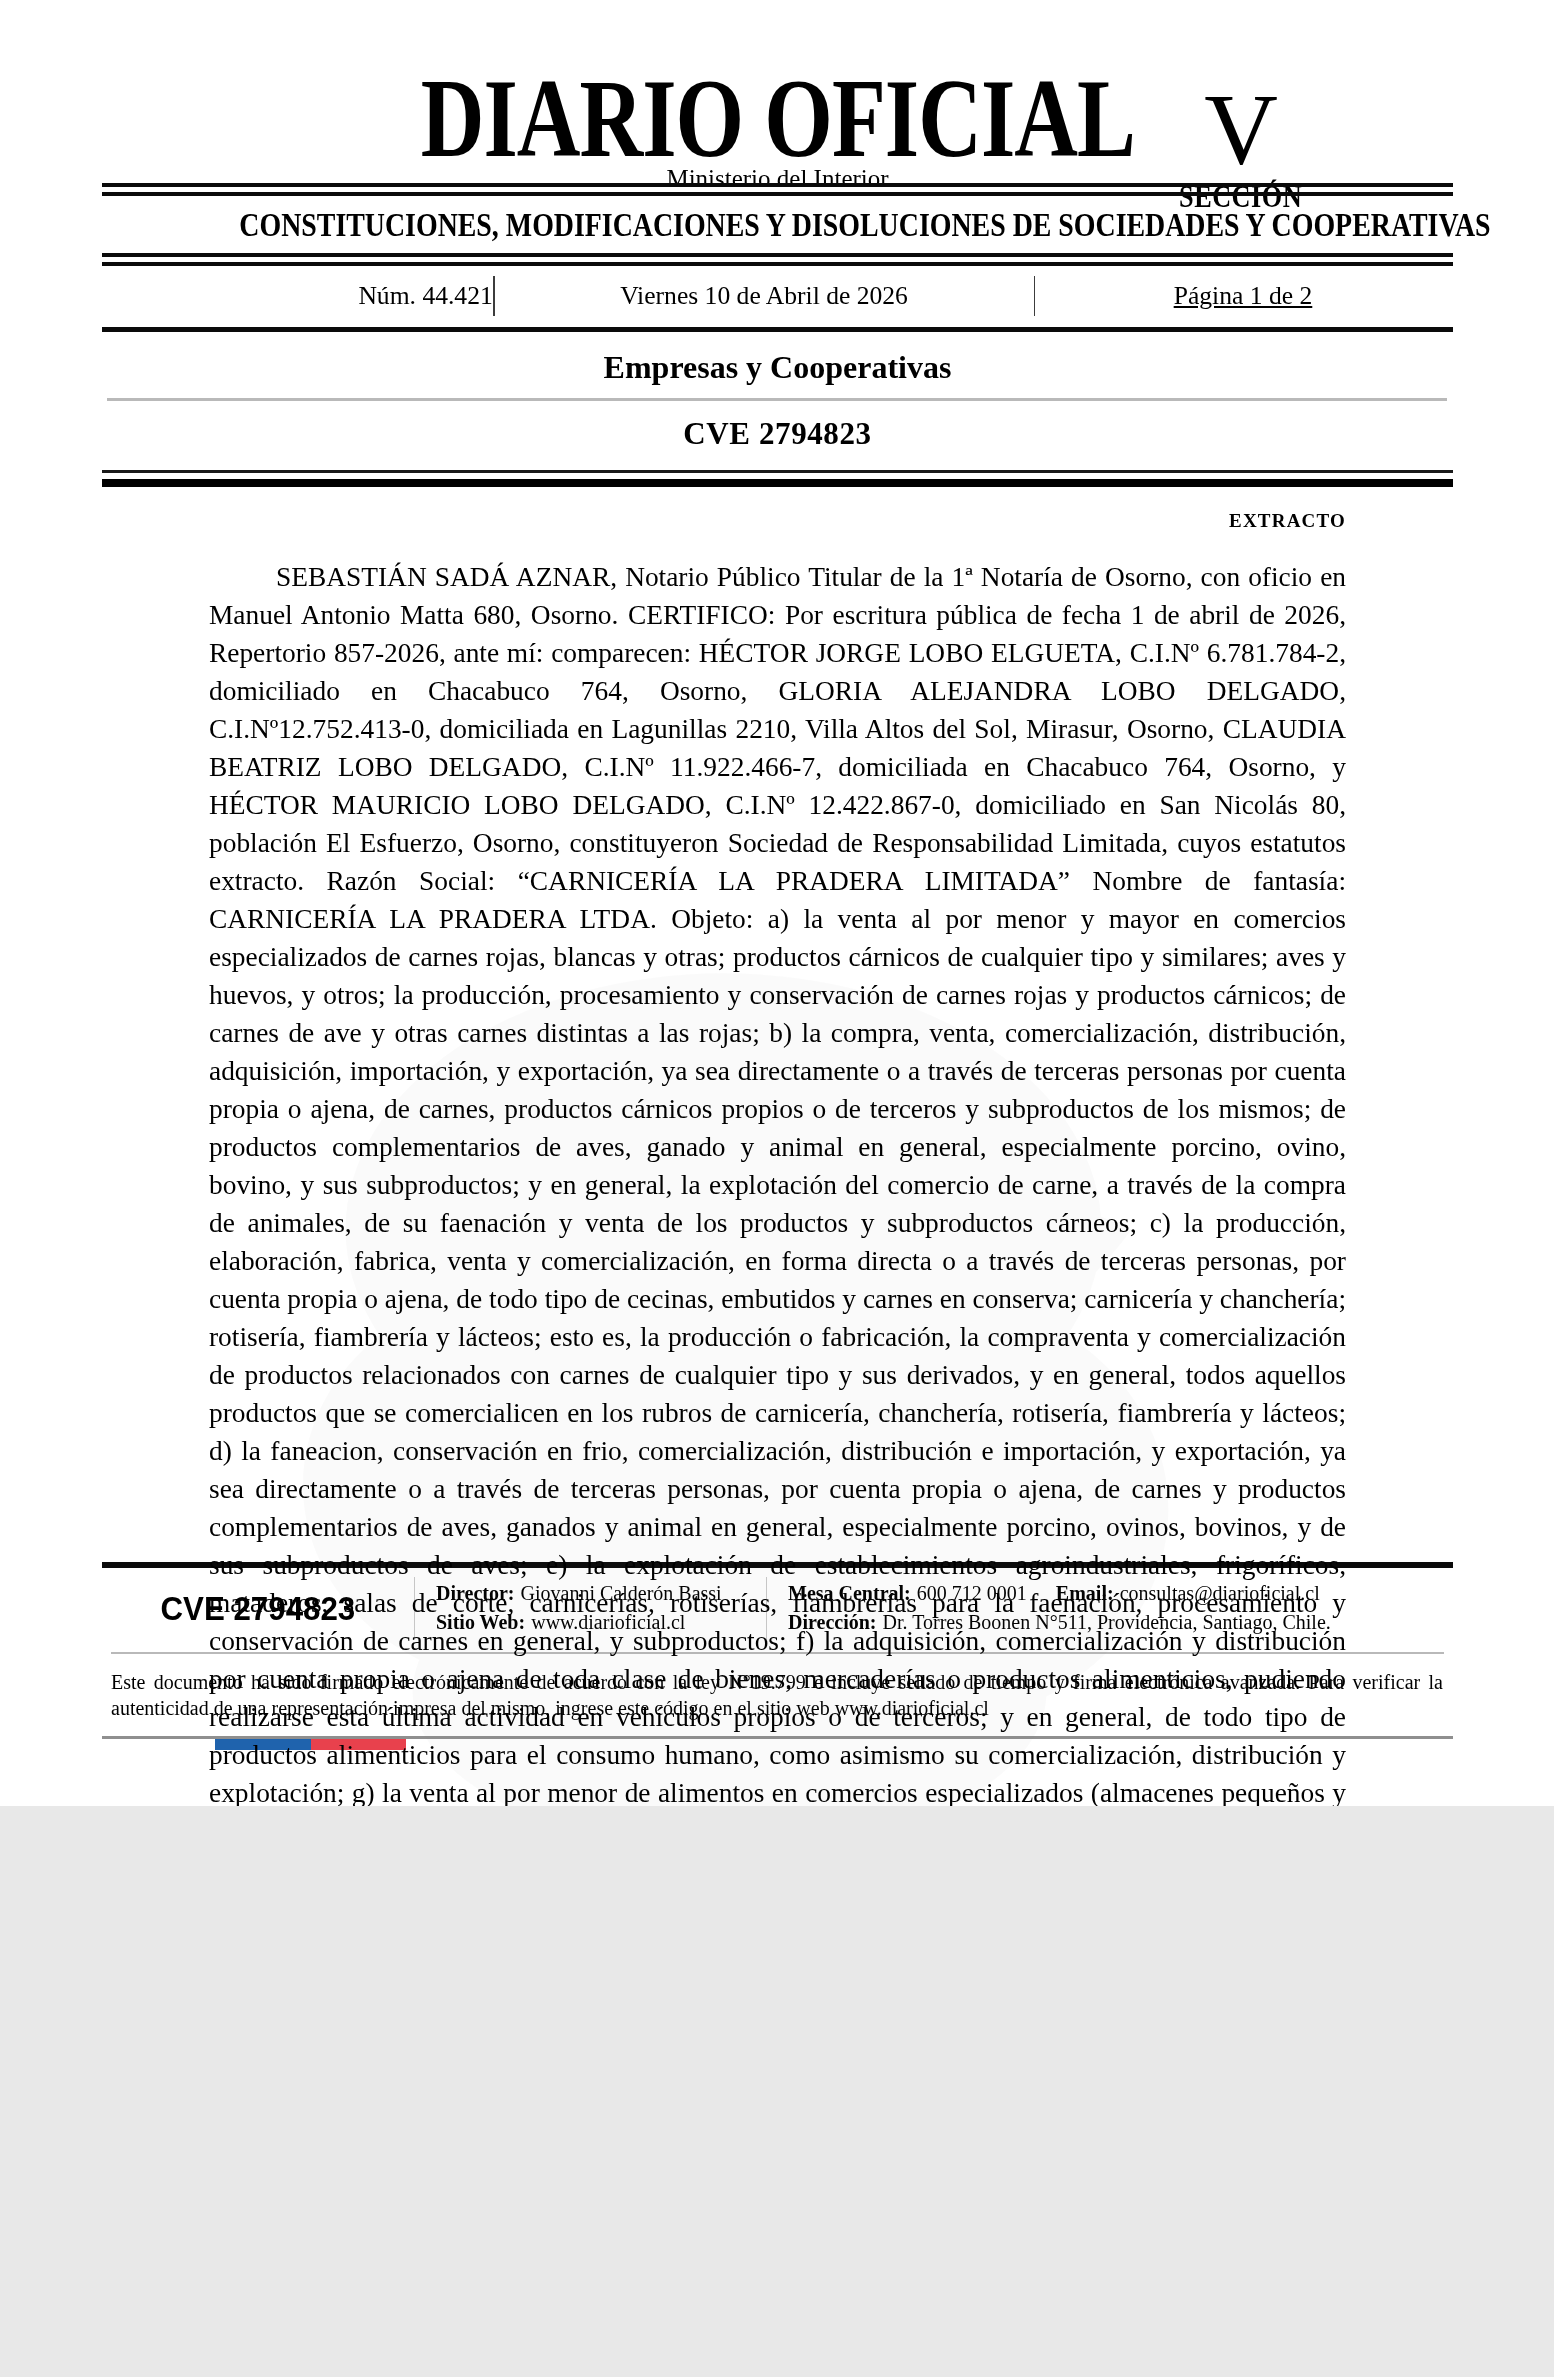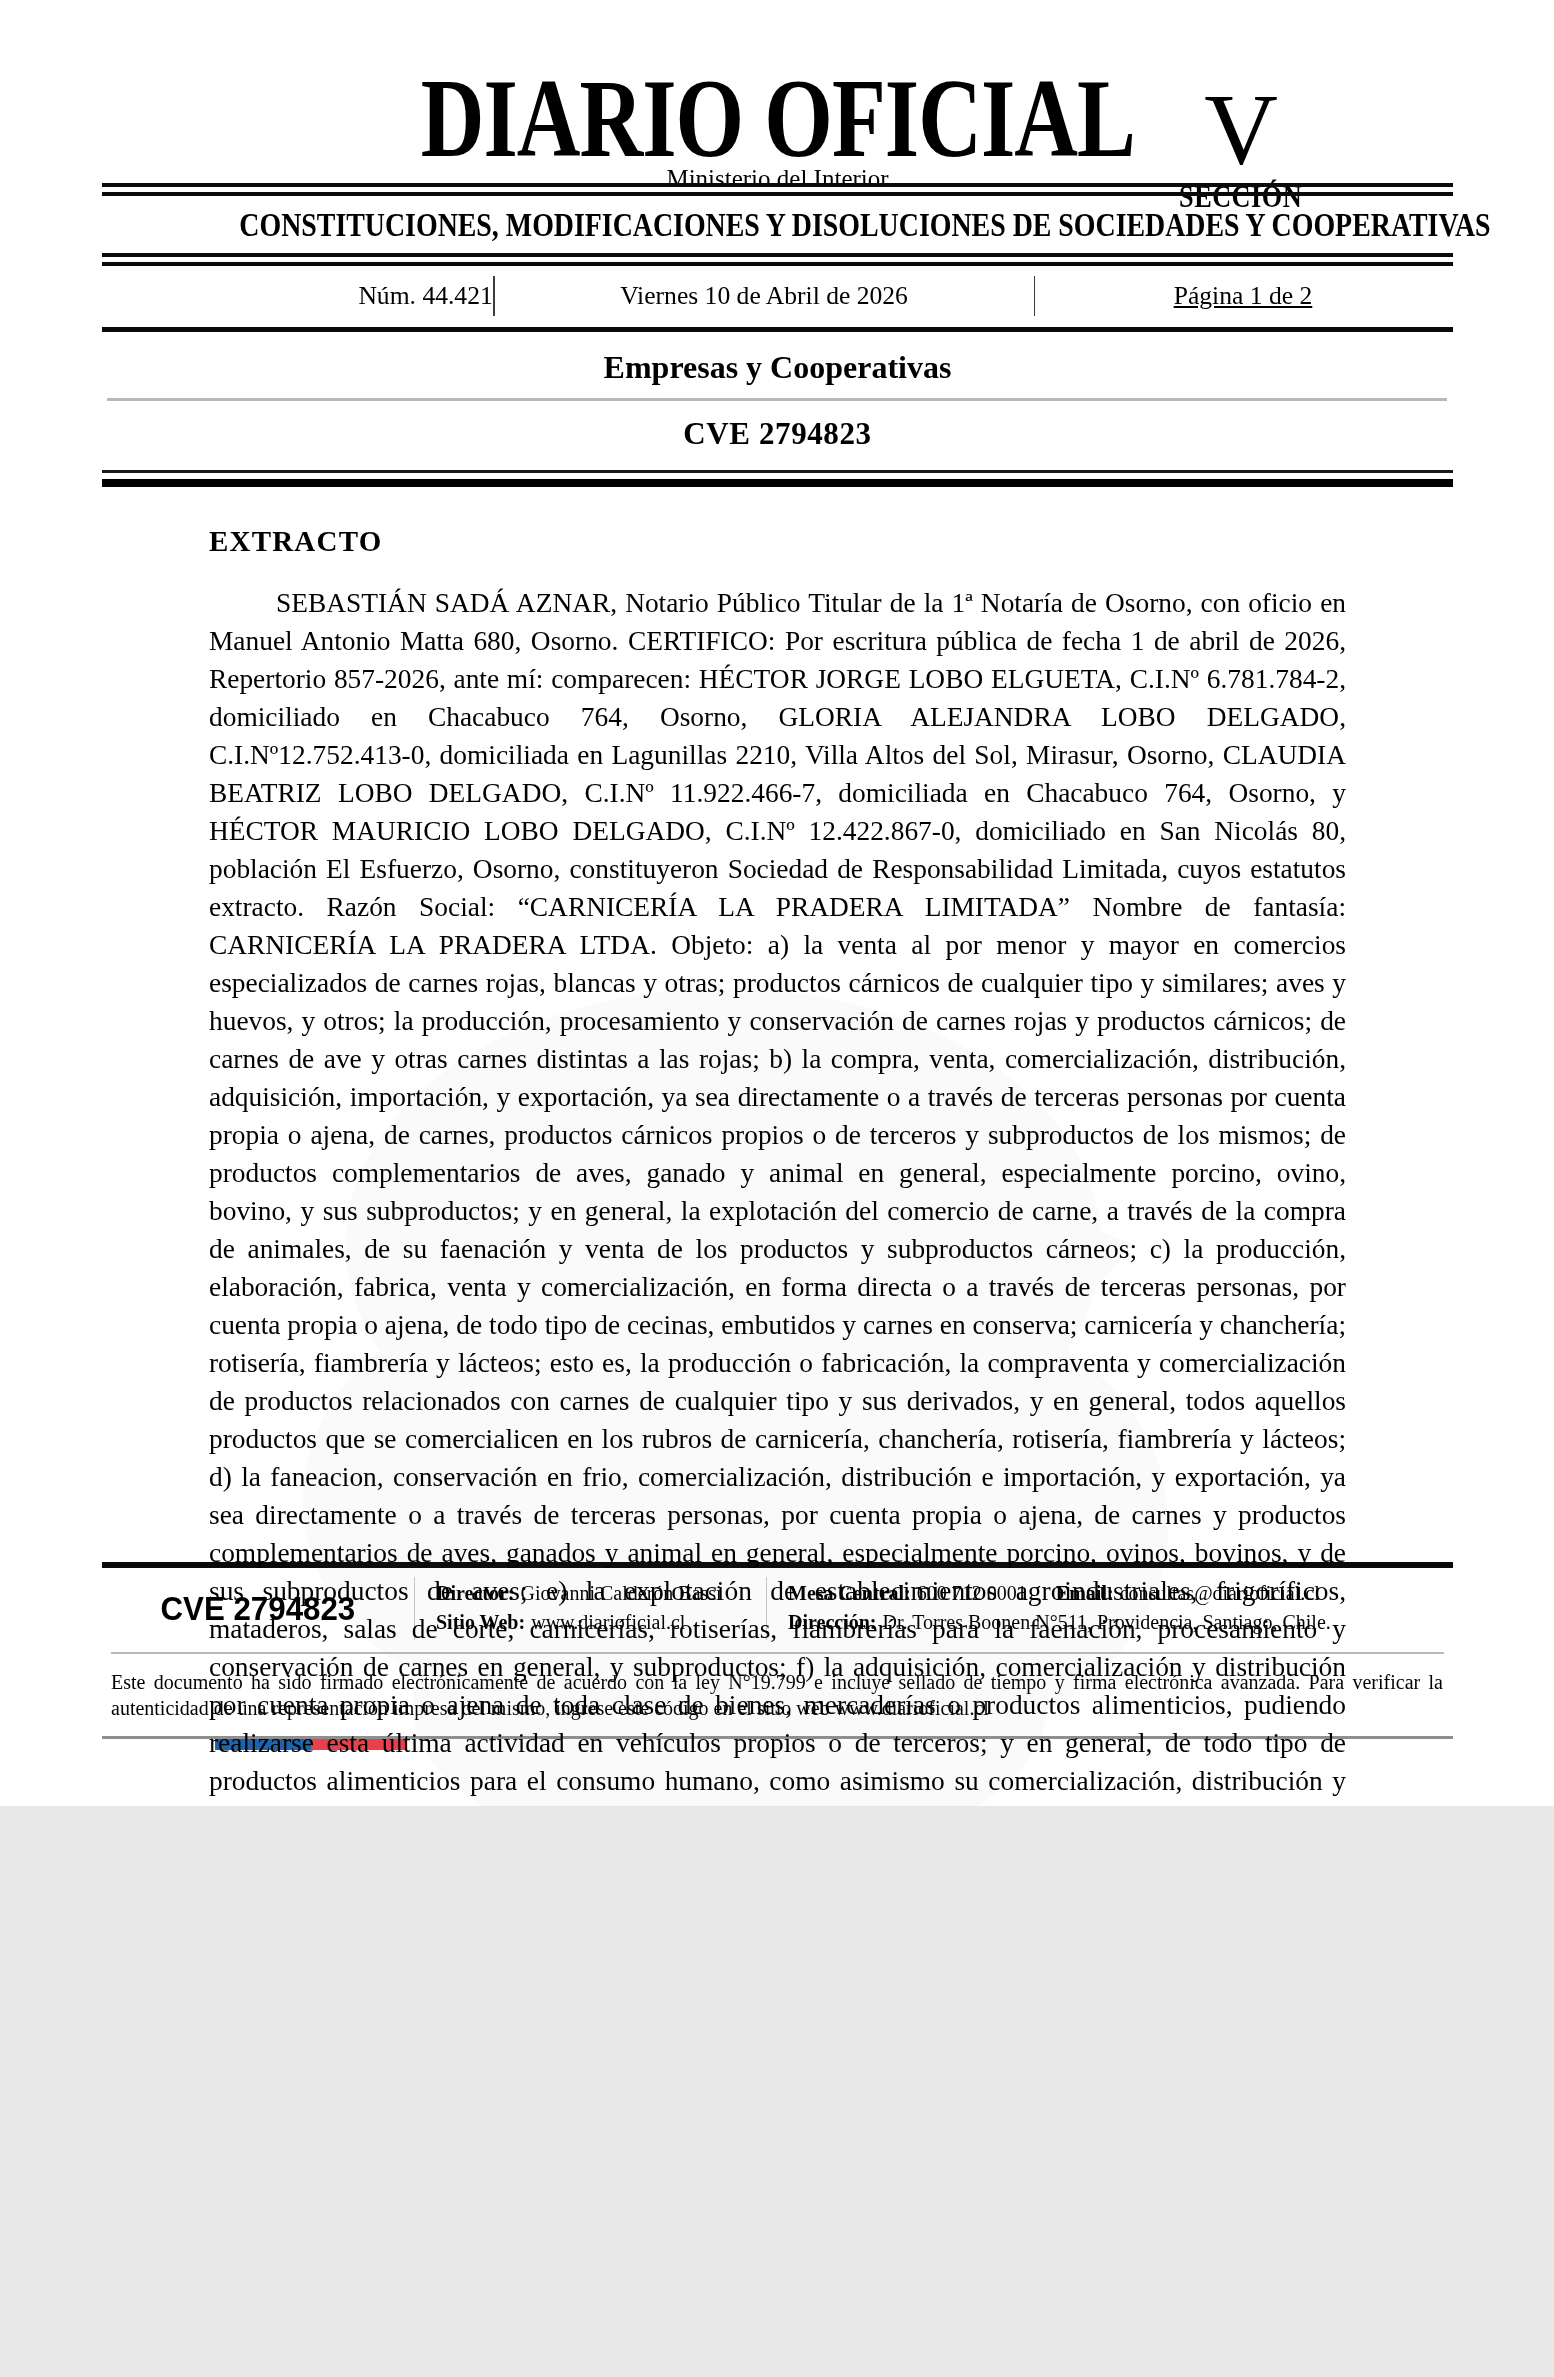--- a/index.html
+++ b/index.html
@@ -77,21 +77,21 @@
   .meta-sep { width: 1.8px; height: 40px; background: #3c3c3c; }
 
   
   .category { text-align: center; margin-top: 18.3px; font-size: 32px; font-weight: bold; line-height: 35px; }
   .category-rule { margin: 13.4px 107px 0 107px; }
   .cve-center { text-align: center; margin-top: 16px; font-size: 31px; font-weight: bold; letter-spacing: 0.6px; line-height: 34px; }
   .pub-rule-thin { margin-top: 19.5px; }
   .pub-rule-heavy { margin-top: 6.1px; }
 
   
-  .extract-heading { text-align: left; margin-top: 38px; font-size: 29px; font-weight: bold; letter-spacing: 1.2px; }
+  .extract-heading { text-align: right; margin-top: 23px; font-size: 19px; font-weight: bold; letter-spacing: 1.2px; }
   .extract-body-wrap { position: relative; padding: 0 107px; }
   .extract-body {
     margin-top: 25.6px;
     font-size: 27.4px;
     line-height: 38px;
     text-align: justify;
     text-indent: 67px;
     position: relative;
     z-index: 2;
   }

